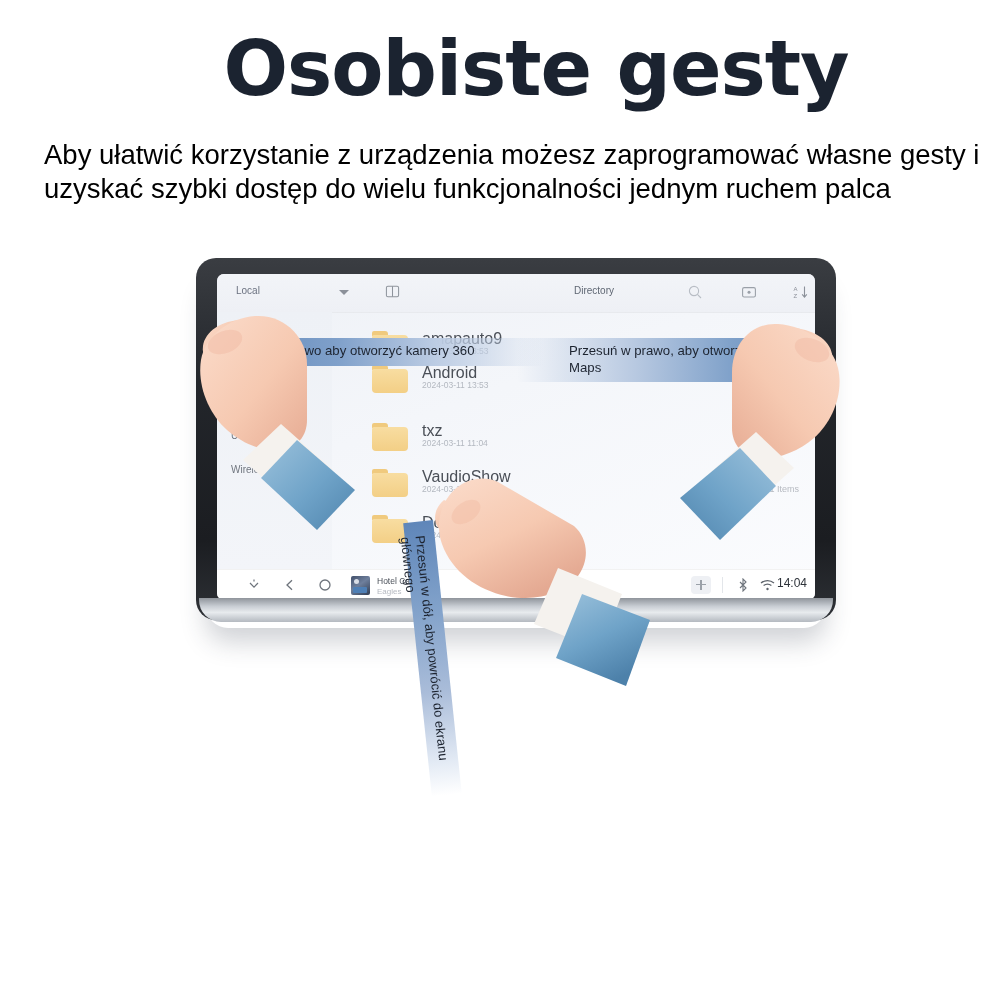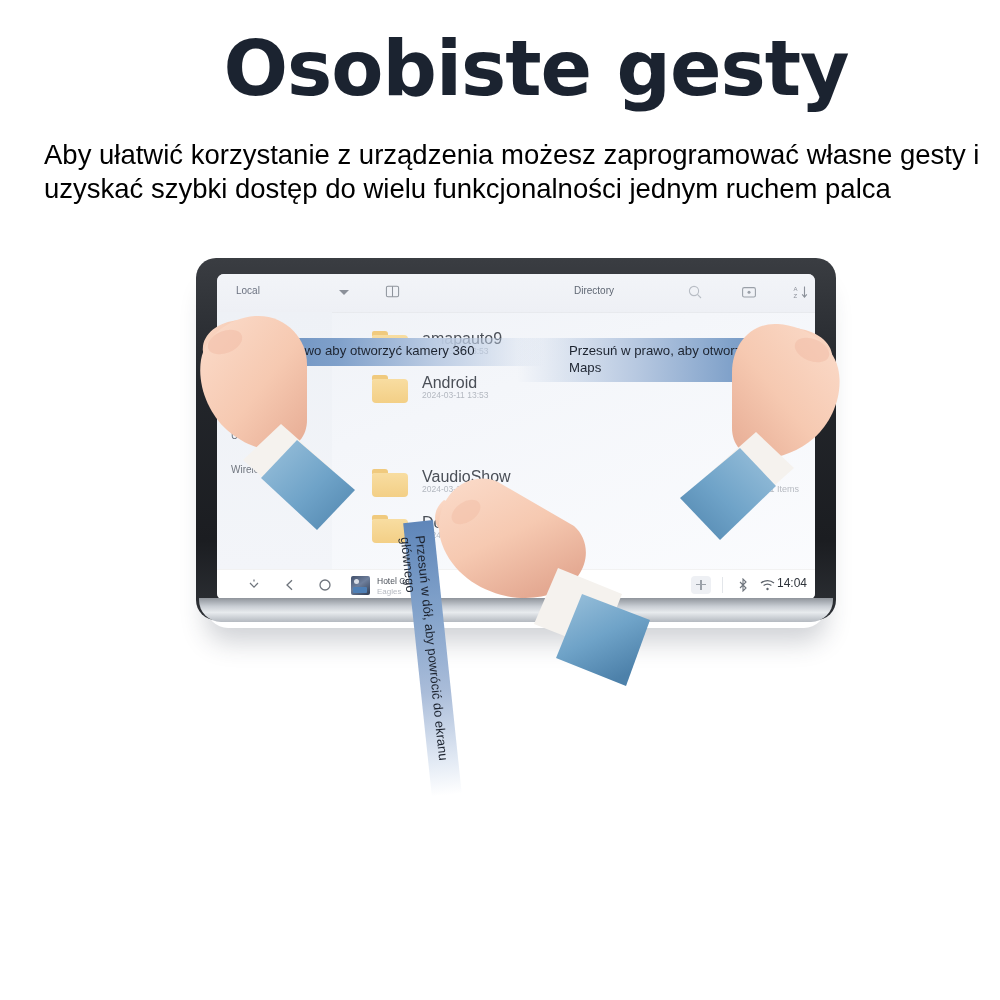--- a/index.html
+++ b/index.html
@@ -260,27 +260,35 @@
 
         <div class="fm-list">
           <div class="frow" style="top:16px">
             <div class="folder">
                 <div class="tab"></div>
                 <div class="bodyf"></div>
               </div>
             <div class="fname">amapauto9</div>
             <div class="fdate">2024-03-11 13:53</div>
           </div>
-          <div class="frow" style="top:60px">
+          <div class="frow" style="top:50px">
             <div class="folder">
                 <div class="tab"></div>
                 <div class="bodyf"></div>
               </div>
             <div class="fname">Android</div>
             <div class="fdate">2024-03-11 13:53</div>
+          </div>
+          <div class="frow" style="top:108px">
+            <div class="folder">
+                <div class="tab"></div>
+                <div class="bodyf"></div>
+              </div>
+            <div class="fname">txz</div>
+            <div class="fdate">2024-03-11 11:04</div>
           </div>
           <div class="frow" style="top:154px">
             <div class="folder">
                 <div class="tab"></div>
                 <div class="bodyf"></div>
               </div>
             <div class="fname">VaudioShow</div>
             <div class="fdate">2024-03-10 10:33</div>
           </div>
           <div class="frow" style="top:200px">

